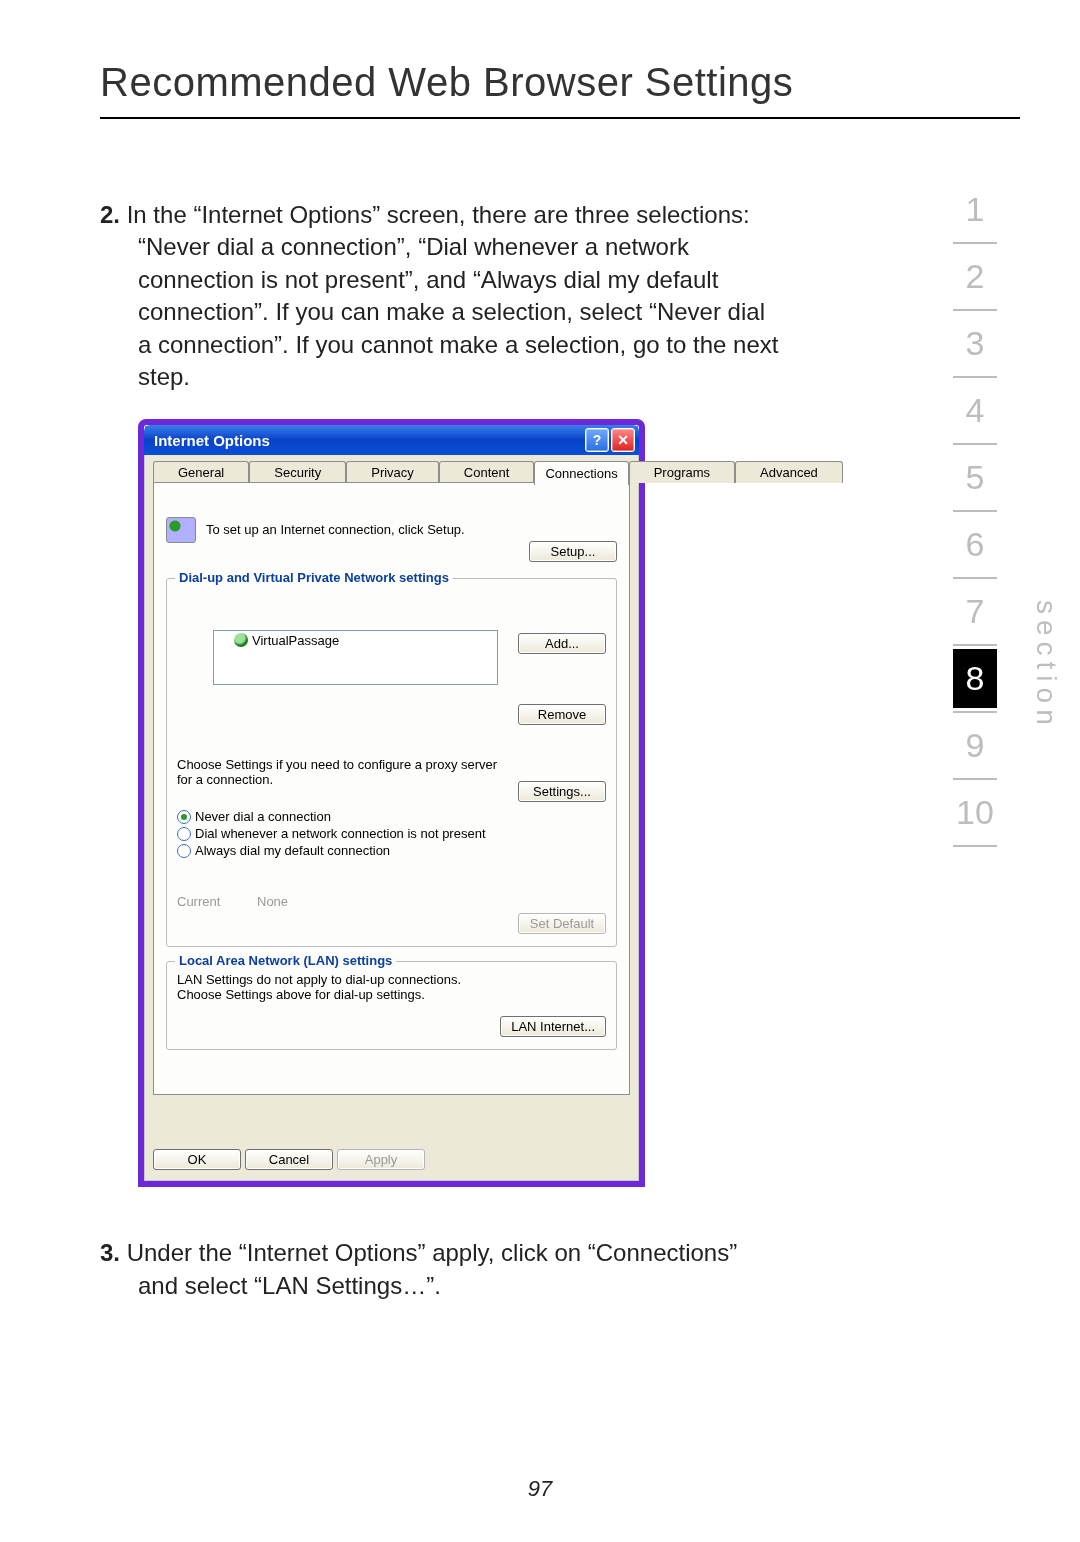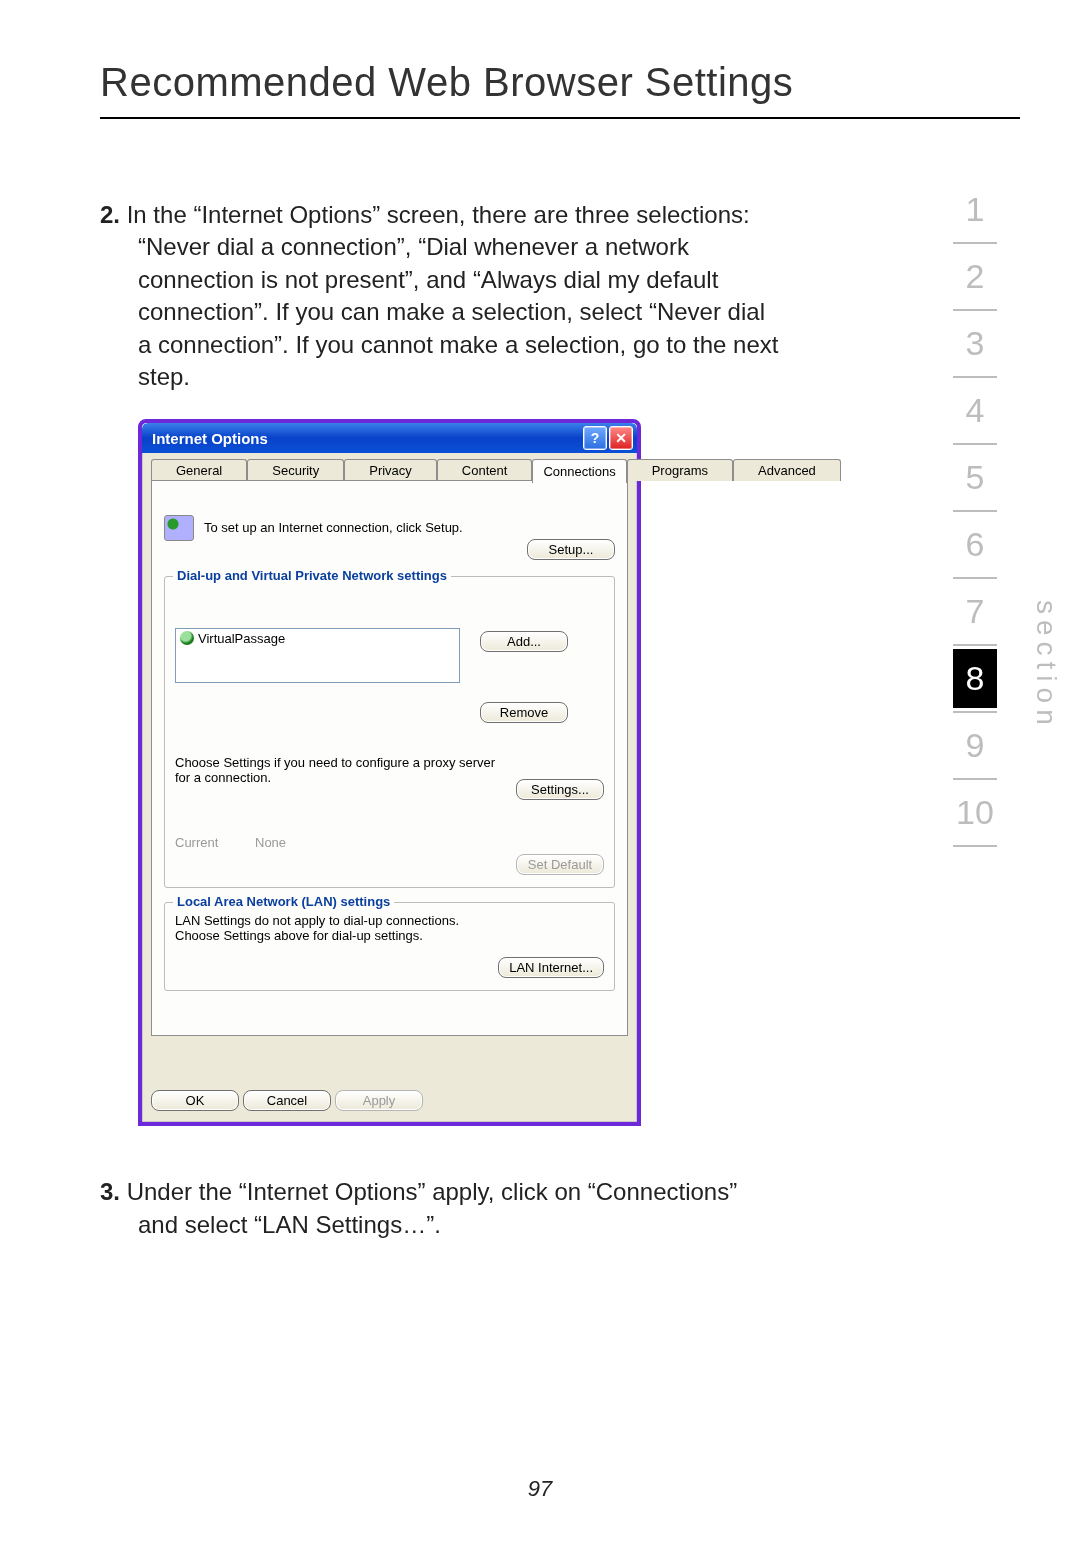--- a/index.html
+++ b/index.html
@@ -84,21 +84,21 @@
     width: 1080px;
     text-align: center;
     font-size: 22px;
     font-style: italic;
   }
 
   
   .xp-window {
     width: 495px;
     background: #1d4ed8;
-    border: 4px solid #6d28d9;
+    border: 6px solid #6d28d9;
     border-radius: 8px 8px 0 0;
     font-family: Tahoma, Arial, sans-serif;
     font-size: 13px;
     color: #000;
     box-shadow: 0 0 0 1px #fff inset;
   }
   .xp-titlebar {
     display: flex;
     align-items: center;
     height: 30px;
@@ -149,49 +149,49 @@
     padding: 4px 10px;
     margin-bottom:-2px;
     z-index:2;
   }
   .tab-pane {
     background:#fdfdfb;
     border:1px solid #8d8d8d;
     padding: 14px 12px 30px 12px;
     position:relative;
   }
-  .row { display:flex; align-items:center; }
+  .row { display:flex; align-items:center;justify-content:flex-end; }
   .setup-row { margin-bottom: 16px; }
   .fieldset {
     border:1px solid #bcbcbc;
     border-radius:3px;
     padding: 10px 10px 12px 10px;
     margin-bottom: 14px;
     position: relative;
   }
   .fs-legend {
     position:absolute; top:-9px; left:8px;
     background:#fdfdfb; padding:0 4px;
     color:#0a3f9e; font-size:13px;font-weight:bold;
   }
   .listbox {
     width: 285px; height: 55px;
     background:#fff; border:1px solid #7f9db9;
-    padding:2px 4px; box-sizing:border-box;
+    padding:2px 20px; box-sizing:border-box;
   }
   .list-item { display:flex; align-items:center; gap:4px; font-size:13px; }
   .globe { width:14px;height:14px;display:inline-block;
     background: radial-gradient(circle at 40% 35%, #9be09b 0 40%, #1a7c1a 60%); border-radius:50%;}
   .side-btns { display:flex; flex-direction:column; gap:6px; margin-left:20px; }
   .xp-btn {
     min-width: 88px;
     padding: 2px 10px;
     background: linear-gradient(to bottom,#fff,#ece9d8);
     border: 1px solid #707070;
-    border-radius: 8px;
+    border-radius: 3px;
     font-family: Tahoma, Arial, sans-serif; font-size:13px;
     text-align:center;
     box-shadow: inset 0 0 0 1px #fff;
     margin-top: 44px;
   }
   .xp-btn.disabled { color:#9a9a9a; border-color:#b5b5b5; }
   .radio-group label { display:flex; align-items:center; font-size:13px; gap:4px; padding:1px 0;}
   .radio-dot {
     width:12px;height:12px;border:1px solid #3a6fbf;border-radius:50%;display:inline-flex;align-items:center;justify-content:center;background:#fff;}
   .radio-dot.sel::after{content:"";width:6px;height:6px;background:#2a9a2a;border-radius:50%;display:block;}
@@ -258,20 +258,34 @@
                 </div>
                 <div class="side-btns">
                   <button class="xp-btn">Add...</button>
                   <button class="xp-btn">Remove</button>
                 </div>
               </div>
               <div class="row" style="margin-top:12px">
                 <span style="flex:1" class="note">Choose Settings if you need to configure a proxy server for a connection.</span>
                 <button class="xp-btn">Settings...</button>
               </div>
+              <div class="radio-group" style="margin-top:6px">
+                <label>
+                    <span class="radio-dot sel"></span>
+                    <span>Never dial a connection</span>
+                  </label>
+                <label>
+                    <span class="radio-dot"></span>
+                    <span>Dial whenever a network connection is not present</span>
+                  </label>
+                <label>
+                    <span class="radio-dot"></span>
+                    <span>Always dial my default connection</span>
+                  </label>
+              </div>
               <div class="row current-row">
                 <span style="width:80px">Current</span>
                 <span style="flex:1">None</span>
                 <button class="xp-btn disabled">Set Default</button>
               </div>
             </div>
 
             <div class="fieldset">
               <span class="fs-legend">Local Area Network (LAN) settings</span>
               <div class="lan-row">

